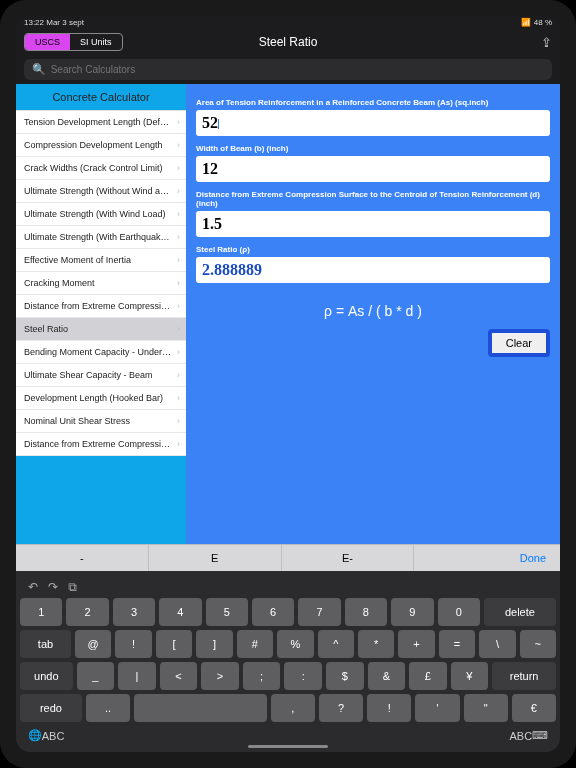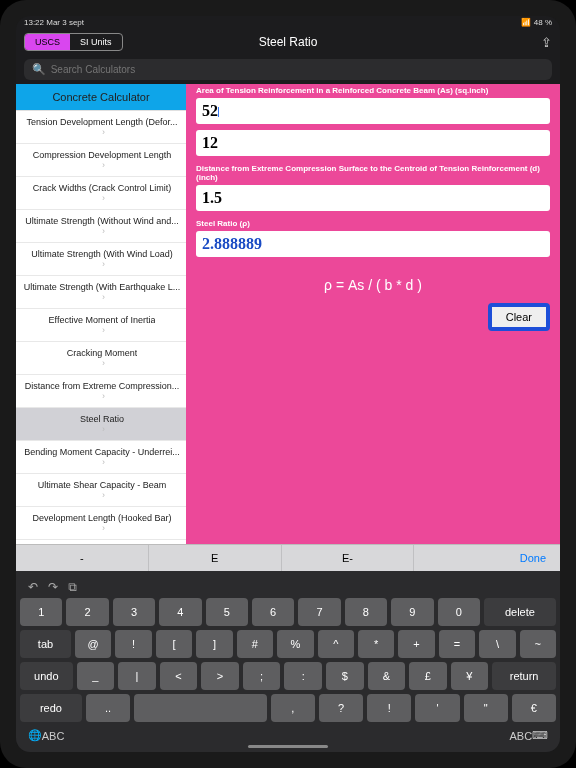--- a/index.html
+++ b/index.html
@@ -12,25 +12,25 @@
 .seg button { background: transparent; color: #fff; border: none; font-size: 9px; padding: 3px 10px; cursor: pointer; }
 .seg button.active { background: #d946ef; color: #000; }
 .title { position: absolute; left: 50%; transform: translateX(-50%); color: #fff; font-size: 12px; }
 .share { margin-left: auto; color: #ccc; font-size: 13px; }
 .searchbar { margin: 4px 8px; background: #2c2c2e; border-radius: 6px; display: flex; align-items: center; padding: 4px 8px; }
 .searchbar .icon { color: #888; font-size: 11px; margin-right: 5px; }
 .searchbar input { background: transparent; border: none; color: #888; font-size: 10px; flex: 1; outline: none; }
 .content { display: flex; flex: 1; overflow: hidden; }
 .sidebar { width: 170px; background: #0ea5e9; display: flex; flex-direction: column; overflow: hidden; }
 .sidebar-title { text-align: center; font-size: 11px; padding: 7px 4px; color: #222; border-bottom: 1px solid #e0e0e0; }
-.sidebar-item { display: flex; justify-content: space-between; align-items: center; padding: 6px 6px 6px 8px; font-size: 9px; color: #222; border-bottom: 1px solid #e8e8e8; background: #fff; white-space: nowrap; overflow: hidden; text-overflow: ellipsis; flex-direction: column; }
+.sidebar-item { display: flex; justify-content: space-between; align-items: center; padding: 6px 6px 6px 8px; font-size: 9px; color: #222; border-bottom: 1px solid #e8e8e8; background: #fff; white-space: nowrap; overflow: hidden; text-overflow: ellipsis; }
 .sidebar-item.selected { background: #d1d1d6; }
 .sidebar-item .chev { color: #bbb; font-size: 9px; flex-shrink: 0; margin-left: 3px; }
 .sidebar-item span:first-child { overflow: hidden; text-overflow: ellipsis; }
-.main { flex: 1; background: #ec4899; padding: 0 10px; display: flex; flex-direction: column; position: relative; }
+.main { flex: 1; background: #3b82f6; padding: 12px 10px; display: flex; flex-direction: column; position: relative; }
 .field-label { color: #fff; font-size: 8px; font-weight: 600; margin-bottom: 3px; margin-top: 2px; }
 .field-input { background: #fff; border-radius: 3px; padding: 4px 6px; font-size: 16px; font-weight: 600; color: #000; margin-bottom: 6px; font-family: Liberation Serif, serif; }
 .field-input.caret { position: relative; }
 .field-input.caret::after { content: ""; display: inline-block; width: 1px; height: 10px; background: #3478f6; vertical-align: middle; margin-left: 0; }
 .field-input.result { color: #1a4bc4; font-weight: 700; }
 .formula { color: #fff; text-align: center; font-size: 14px; margin-top: 14px; }
 .clear { align-self: flex-end; margin-top: 10px; background: #efefef; border: 4px solid #1d4ed8; border-radius: 4px; padding: 4px 14px; font-size: 11px; color: #000; }
 .acc { display: flex; background: #d8d8da; border-top: 1px solid #bbb; }
 .acc div { flex: 1; text-align: center; font-size: 11px; padding: 7px 0; color: #000; border-right: 1px solid #c0c0c2; }
 .acc div:last-child { border-right: none; text-align: right; padding-right: 14px; color: #007aff; }
@@ -133,20 +133,21 @@
             <div class="sidebar-item">
               <span>Distance from Extreme Compression...</span>
               <span class="chev">›</span>
             </div>
           </div>
     </div>
 
     <div class="main">
       <div class="field-label">Area of Tension Reinforcement in a Reinforced Concrete Beam (As) (sq.inch)</div>
       <div class="field-input caret">52</div>
+      <div class="field-label">Width of Beam (b) (inch)</div>
       <div class="field-input">12</div>
       <div class="field-label">Distance from Extreme Compression Surface to the Centroid of Tension Reinforcement (d) (inch)</div>
       <div class="field-input">1.5</div>
       <div class="field-label">Steel Ratio (ρ)</div>
       <div class="field-input result">2.888889</div>
       <div class="formula">ρ = As / ( b * d )</div>
       <button class="clear">Clear</button>
     </div>
   </div>
 

